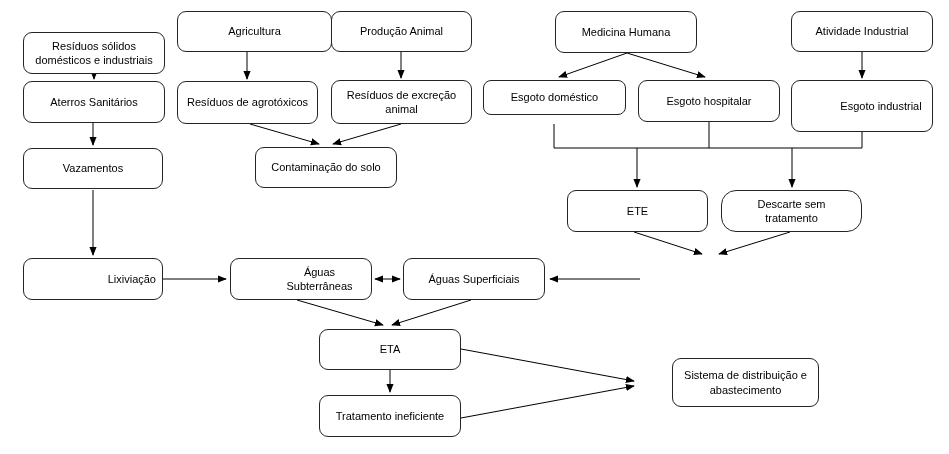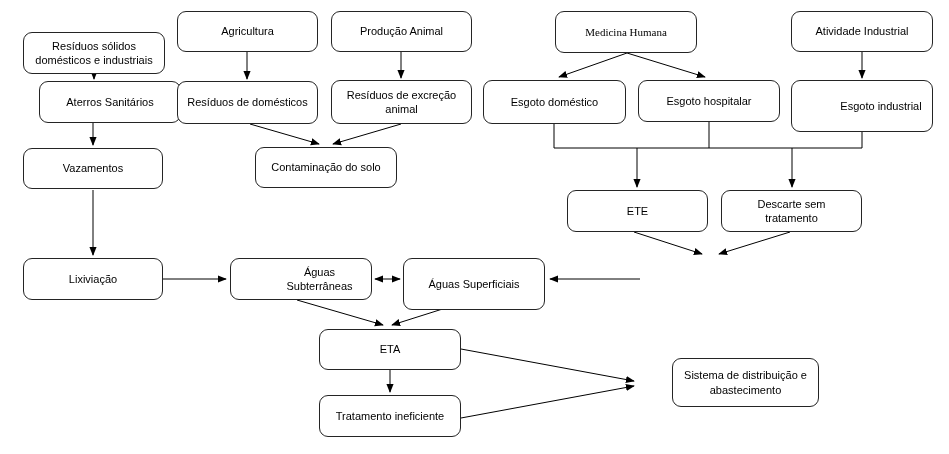--- a/index.html
+++ b/index.html
@@ -8,21 +8,21 @@
     font-family:"Liberation Sans", sans-serif; color:#000;
   }
   svg.edges { position:absolute; left:0; top:0; width:949px; height:454px; }
   .node {
     position:absolute; box-sizing:border-box;
     display:flex; align-items:center; justify-content:center;
     text-align:center; background:#ffffff;
     border:1px solid #242424; border-radius:9px;
     font-size:11px; line-height:1.3; padding:2px 6px;
   }
-  .node.narrow { padding:2px 24px; }
+  .node.narrow { padding:2px 24px;border-radius:15px; }
   line, path.conn { stroke:#000000; stroke-width:1; fill:none; }
 </style>
 </head>
 <body>
 
 <div class="canvas">
 
   <svg class="edges" viewBox="0 0 949 454">
     <defs>
       <marker id="ah" viewBox="0 0 10 10" refX="9" refY="5" markerWidth="9" markerHeight="9" orient="auto-start-reverse">
@@ -56,43 +56,43 @@
     <line x1="297" y1="300" x2="383" y2="325" marker-end="url(#ah)"></line>
     <line x1="471" y1="300" x2="392" y2="325" marker-end="url(#ah)"></line>
     <line x1="390" y1="370" x2="390" y2="392" marker-end="url(#ah)"></line>
     <line x1="461" y1="349" x2="634" y2="381" marker-end="url(#ah)"></line>
     <line x1="461" y1="418" x2="634" y2="386" marker-end="url(#ah)"></line>
   </svg>
 
   <div class="node" style="left:23px; top:10px; width:142px; height:42px;margin-top:22px;">
     <span>Resíduos sólidos domésticos e industriais</span>
   </div>
-  <div class="node" style="left:177px; top:11px; width:141px; height:41px;">
+  <div class="node" style="left:177px; top:11px; width:155px; height:41px;">
     <span>Agricultura</span>
   </div>
   <div class="node" style="left:331px; top:11px; width:141px; height:41px;">
     <span>Produção Animal</span>
   </div>
-  <div class="node" style="left:555px; top:11px; width:142px; height:42px;font-family:Liberation Serif, serif;">
+  <div class="node" style="left:555px; top:11px; width:142px; height:42px;">
     <span>Medicina Humana</span>
   </div>
   <div class="node" style="left:791px; top:11px; width:142px; height:41px;">
     <span>Atividade Industrial</span>
   </div>
 
-  <div class="node" style="left:23px; top:81px; width:142px; height:42px;margin-left:16px;">
+  <div class="node" style="left:23px; top:81px; width:142px; height:42px;">
     <span>Aterros Sanitários</span>
   </div>
   <div class="node" style="left:177px; top:81px; width:141px; height:43px;">
-    <span>Resíduos de domésticos</span>
+    <span>Resíduos de agrotóxicos</span>
   </div>
   <div class="node" style="left:331px; top:80px; width:141px; height:44px;">
     <span>Resíduos de excreção animal</span>
   </div>
-  <div class="node" style="left:483px; top:80px; width:143px; height:44px;">
+  <div class="node" style="left:483px; top:80px; width:143px; height:35px;border-radius:8px;">
     <span>Esgoto doméstico</span>
   </div>
   <div class="node" style="left:638px; top:80px; width:142px; height:42px;">
     <span>Esgoto hospitalar</span>
   </div>
   <div class="node" style="left:791px; top:80px; width:142px; height:52px;padding-left:44px;">
     <span>Esgoto industrial</span>
   </div>
 
   <div class="node" style="left:23px; top:148px; width:140px; height:41px;">
@@ -102,27 +102,27 @@
     <span>Contaminação do solo</span>
   </div>
 
   <div class="node" style="left:567px; top:190px; width:141px; height:42px;">
     <span>ETE</span>
   </div>
   <div class="node narrow" style="left:721px; top:190px; width:141px; height:42px;">
     <span>Descarte sem tratamento</span>
   </div>
 
-  <div class="node" style="left:23px; top:258px; width:140px; height:42px;">
+  <div class="node" style="left:23px; top:258px; width:140px; height:42px;justify-content:flex-end;">
     <span>Lixiviação</span>
   </div>
   <div class="node" style="left:230px; top:258px; width:142px; height:42px;padding-left:43px;">
     <span>Águas Subterrâneas</span>
   </div>
-  <div class="node" style="left:403px; top:258px; width:142px; height:52px;">
+  <div class="node" style="left:403px; top:258px; width:142px; height:42px;">
     <span>Águas Superficiais</span>
   </div>
 
   <div class="node" style="left:319px; top:329px; width:142px; height:41px;">
     <span>ETA</span>
   </div>
   <div class="node" style="left:638px; top:358px; width:147px; height:49px;margin-left:34px;">
     <span>Sistema de distribuição e abastecimento</span>
   </div>
   <div class="node" style="left:319px; top:395px; width:142px; height:42px;">

